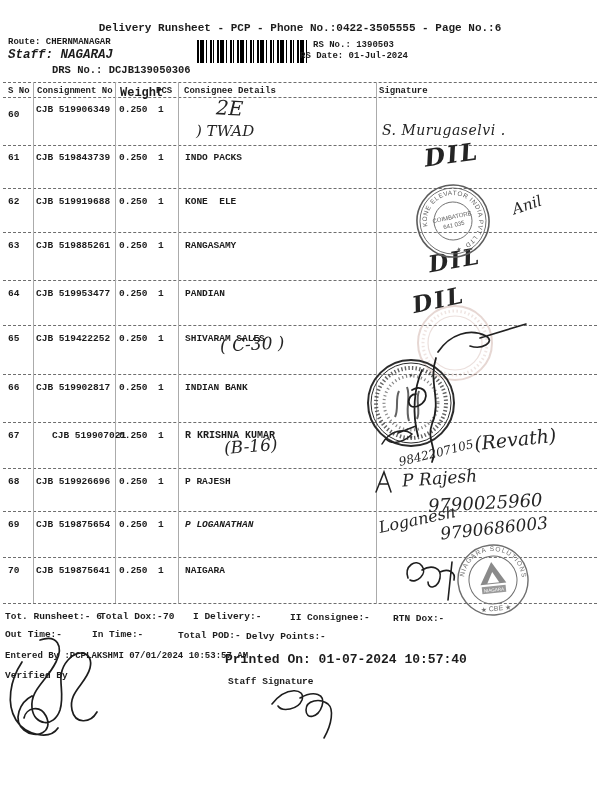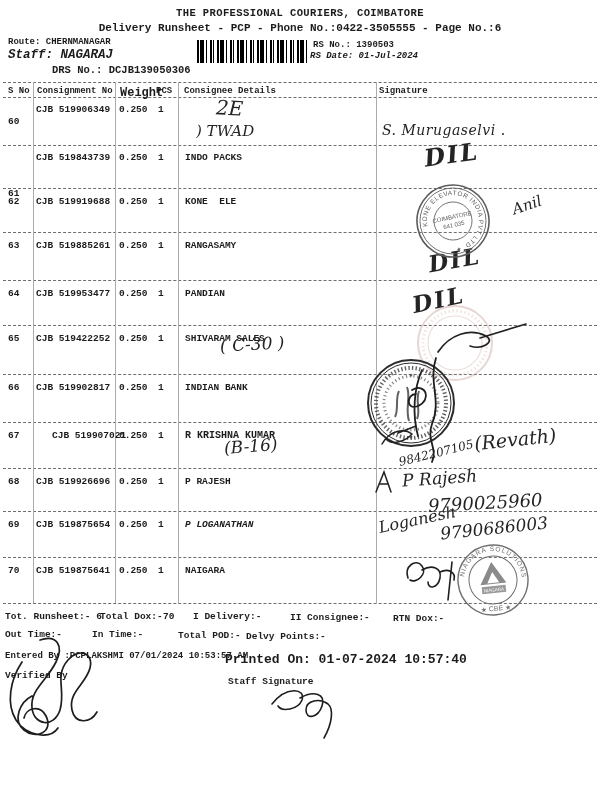--- a/index.html
+++ b/index.html
@@ -18,30 +18,29 @@
       #000 9px 10px, #fff 10px 13px, #000 13px 15px, #fff 15px 16px,
       #000 16px 17px, #fff 17px 20px);}
   svg{overflow:visible;}
   .stampword{font-family:"Liberation Sans","DejaVu Sans",sans-serif;}
 </style>
 </head>
 <body>
 
 <div class="page">
 
-  <div class="abs ctr mono" style="top:7px;font-size:10.5px;letter-spacing:.4px;">THE PROFESSIONAL COURIERS, COIMBATORE</div>
   <div class="abs ctr mono" style="top:22px;font-size:11px;">Delivery Runsheet - PCP - Phone No.:0422-3505555 - Page No.:6</div>
 
   <div class="abs mono cell" style="left:8px;top:37px;font-size:9px;"><span>Route:</span> <span>CHERNMANAGAR</span></div>
   <div class="abs mono cell" style="left:8px;top:48px;font-size:12.5px;font-style:italic;font-weight:900;"><span>Staff:</span> <span>NAGARAJ</span></div>
   <div class="abs mono cell" style="left:8px;top:64px;font-size:10.5px;margin-left:44px;"><span>DRS No.:</span> <span>DCJB139050306</span></div>
 
   <div class="abs barcode" style="left:197px;top:40px;width:110px;height:23px;"></div>
   <div class="abs mono" style="left:313px;top:40px;font-size:9px;">RS No.: 1390503</div>
-  <div class="abs mono" style="left:310px;top:51px;font-size:9px;font-style:italic;">RS Date: 01-Jul-2024</div>
+  <div class="abs mono" style="left:300px;top:51px;font-size:9px;">RS Date: 01-Jul-2024</div>
 
   <div class="abs hline" style="top:82px;"></div>
   <div class="abs hline" style="top:97px;"></div>
   <div class="abs hline" style="top:145px;"></div>
   <div class="abs hline" style="top:188px;"></div>
   <div class="abs hline" style="top:232px;"></div>
   <div class="abs hline" style="top:280px;"></div>
   <div class="abs hline" style="top:325px;"></div>
   <div class="abs hline" style="top:374px;"></div>
   <div class="abs hline" style="top:422px;"></div>
@@ -56,29 +55,29 @@
   <div class="abs vline" style="left:376px;"></div>
 
   <div class="abs mono cell" style="left:8px;top:86px;font-size:9px;">S No</div>
   <div class="abs mono cell" style="left:37px;top:86px;font-size:9px;">Consignment No</div>
   <div class="abs mono cell" style="left:120px;top:86px;font-size:12px;">Weight</div>
   <div class="abs mono cell" style="left:156px;top:86px;font-size:9px;">PCS</div>
   <div class="abs mono cell" style="left:184px;top:86px;font-size:9px;">Consignee Details</div>
   <div class="abs mono cell" style="left:379px;top:86px;font-size:9px;">Signature</div>
 
   <div>
-    <div class="abs mono cell" style="left:8px;top:116px;font-size:9.5px;">60</div>
+    <div class="abs mono cell" style="left:8px;top:109px;font-size:9.5px;">60</div>
     <div class="abs mono cell" style="left:36px;top:104px;font-size:9.5px;">CJB 519906349</div>
     <div class="abs mono cell" style="left:119px;top:104px;font-size:9.5px;">0.250</div>
     <div class="abs mono cell" style="left:158px;top:104px;font-size:9.5px;">1</div>
     <div class="abs mono cell" style="left:185px;top:104px;font-size:9.5px;"></div>
   </div>
 
   <div>
-    <div class="abs mono cell" style="left:8px;top:152px;font-size:9.5px;margin-top:36px;">61</div>
+    <div class="abs mono cell" style="left:8px;top:152px;font-size:9.5px;">61</div>
     <div class="abs mono cell" style="left:36px;top:152px;font-size:9.5px;">CJB 519843739</div>
     <div class="abs mono cell" style="left:119px;top:152px;font-size:9.5px;">0.250</div>
     <div class="abs mono cell" style="left:158px;top:152px;font-size:9.5px;">1</div>
     <div class="abs mono cell" style="left:185px;top:152px;font-size:9.5px;">INDO PACKS</div>
   </div>
 
   <div>
     <div class="abs mono cell" style="left:8px;top:196px;font-size:9.5px;">62</div>
     <div class="abs mono cell" style="left:36px;top:196px;font-size:9.5px;">CJB 519919688</div>
     <div class="abs mono cell" style="left:119px;top:196px;font-size:9.5px;">0.250</div>

